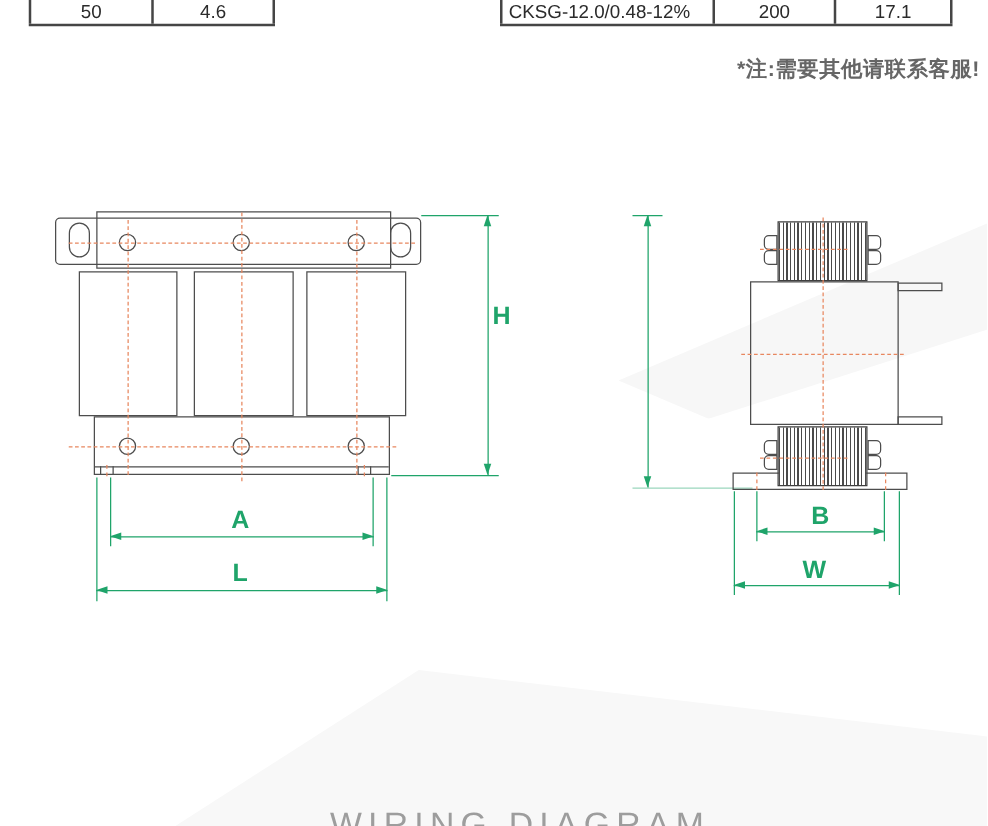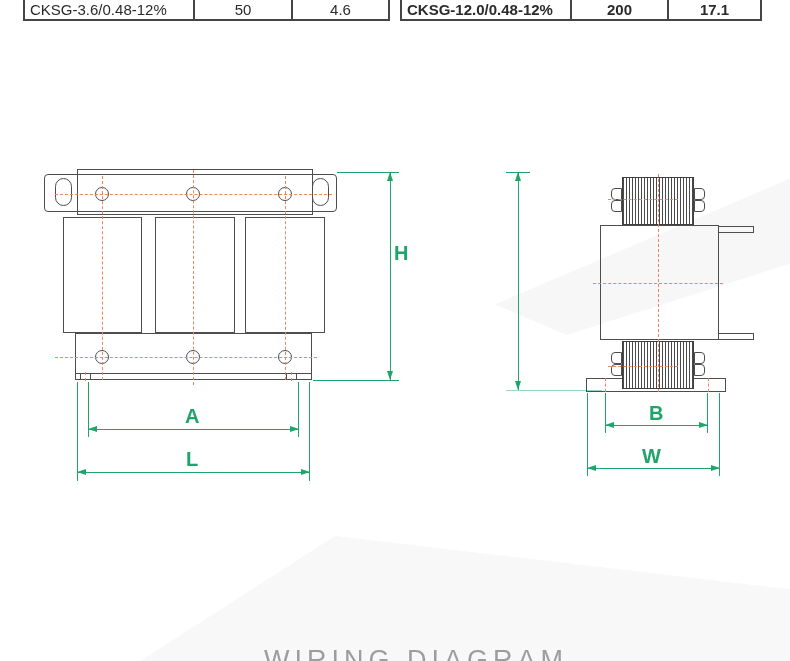--- a/index.html
+++ b/index.html
@@ -54,30 +54,30 @@
 </style>
 </head>
 <body>
 
 <div class="canvas">
 
   <div class="wm" style="left:430px;top:165px;width:360px;height:170px;clip-path:polygon(18% 82%,100% 8%,100% 58%,38% 100%);"></div>
   <div class="wm" style="left:140px;top:528px;width:650px;height:133px;clip-path:polygon(30% 6%,100% 46%,100% 100%,0% 100%);background:#f8f8f8;"></div>
 
   <div class="spec" style="left:23px;">
-    <div class="cell model" style="width:170px;">CKSG-3.6/0.48-12%</div>
     <div class="cell num" style="width:98px;">50</div>
     <div class="cell num" style="width:99px;">4.6</div>
   </div>
-  <div class="spec" style="left:400px;font-weight:bold;">
+  <div class="spec" style="left:400px;">
     <div class="cell model" style="width:170px;">CKSG-12.0/0.48-12%</div>
     <div class="cell num" style="width:97px;">200</div>
     <div class="cell num" style="width:95px;">17.1</div>
   </div>
 
+  <div class="note">*注:需要其他请联系客服!</div>
 
   <div>
 
     <div class="ol" style="left:44px;top:174px;width:293px;height:38px;border-radius:4px;"></div>
     <div class="ol" style="left:77px;top:169px;width:236px;height:46px;"></div>
     <div class="slot" style="left:55px;top:178px;"></div>
     <div class="slot" style="left:312px;top:178px;"></div>
 
     <div class="hole" style="left:95px;top:187px;"></div>
     <div class="hole" style="left:186px;top:187px;"></div>

